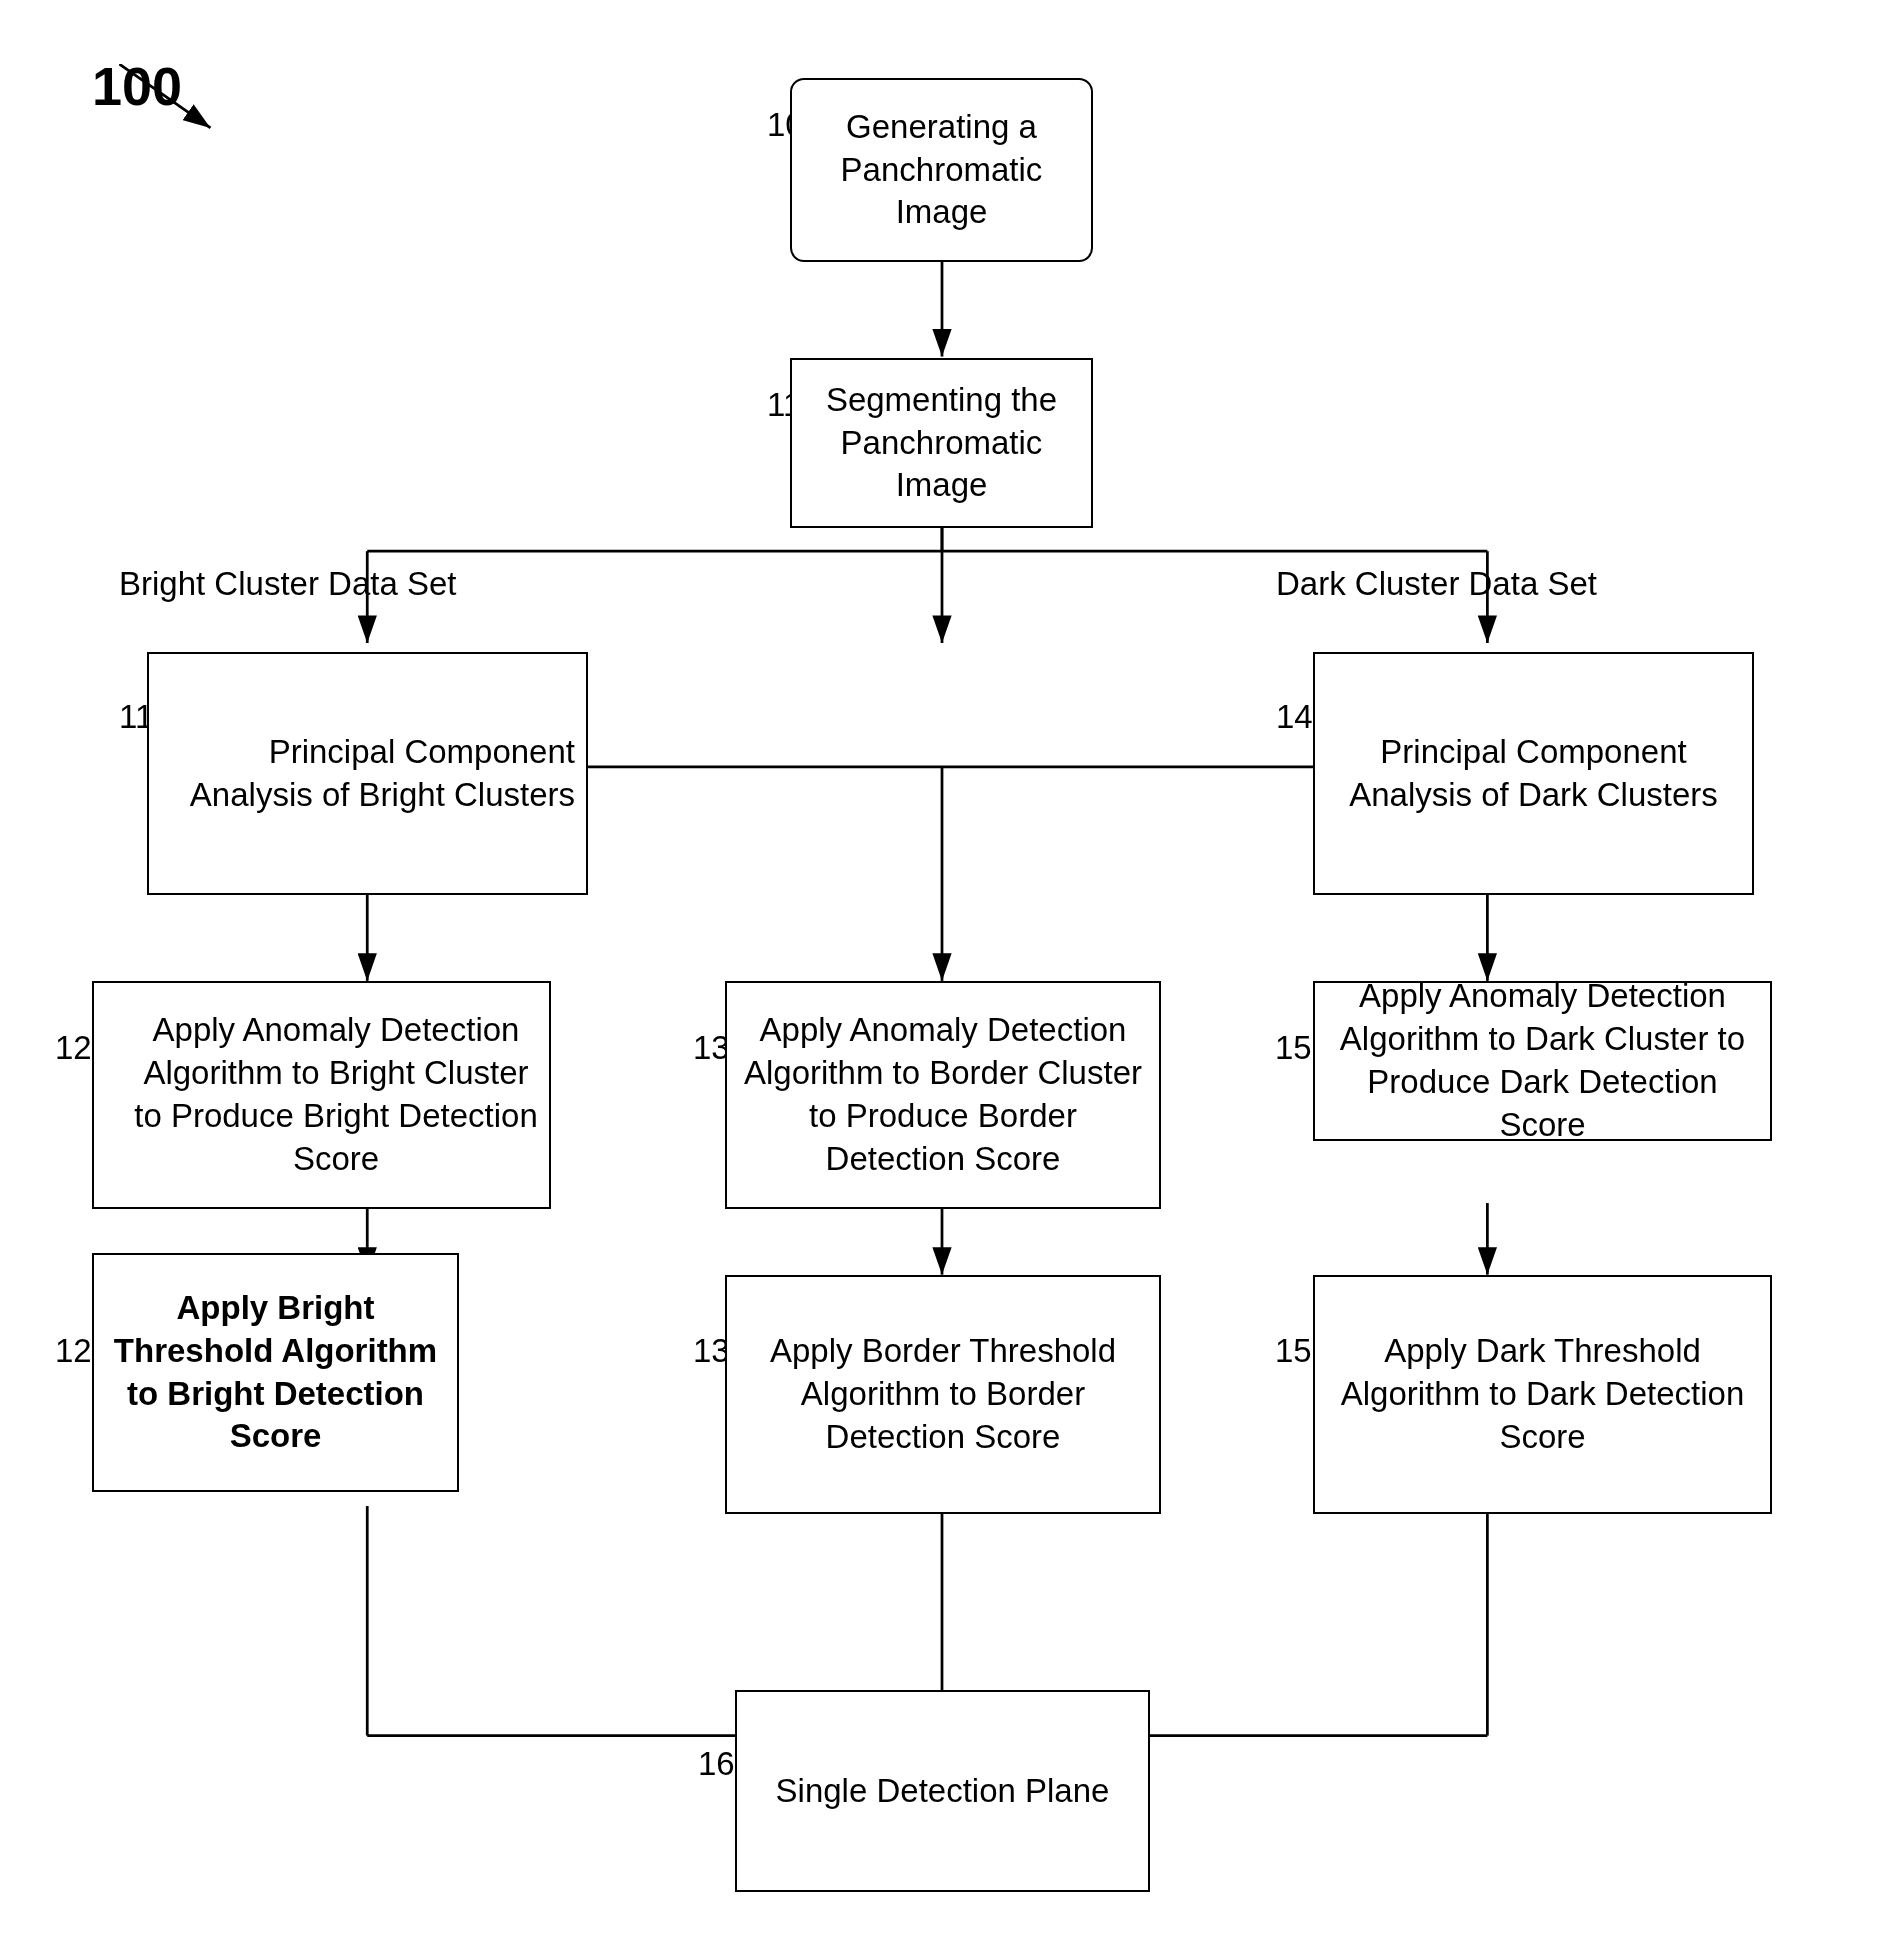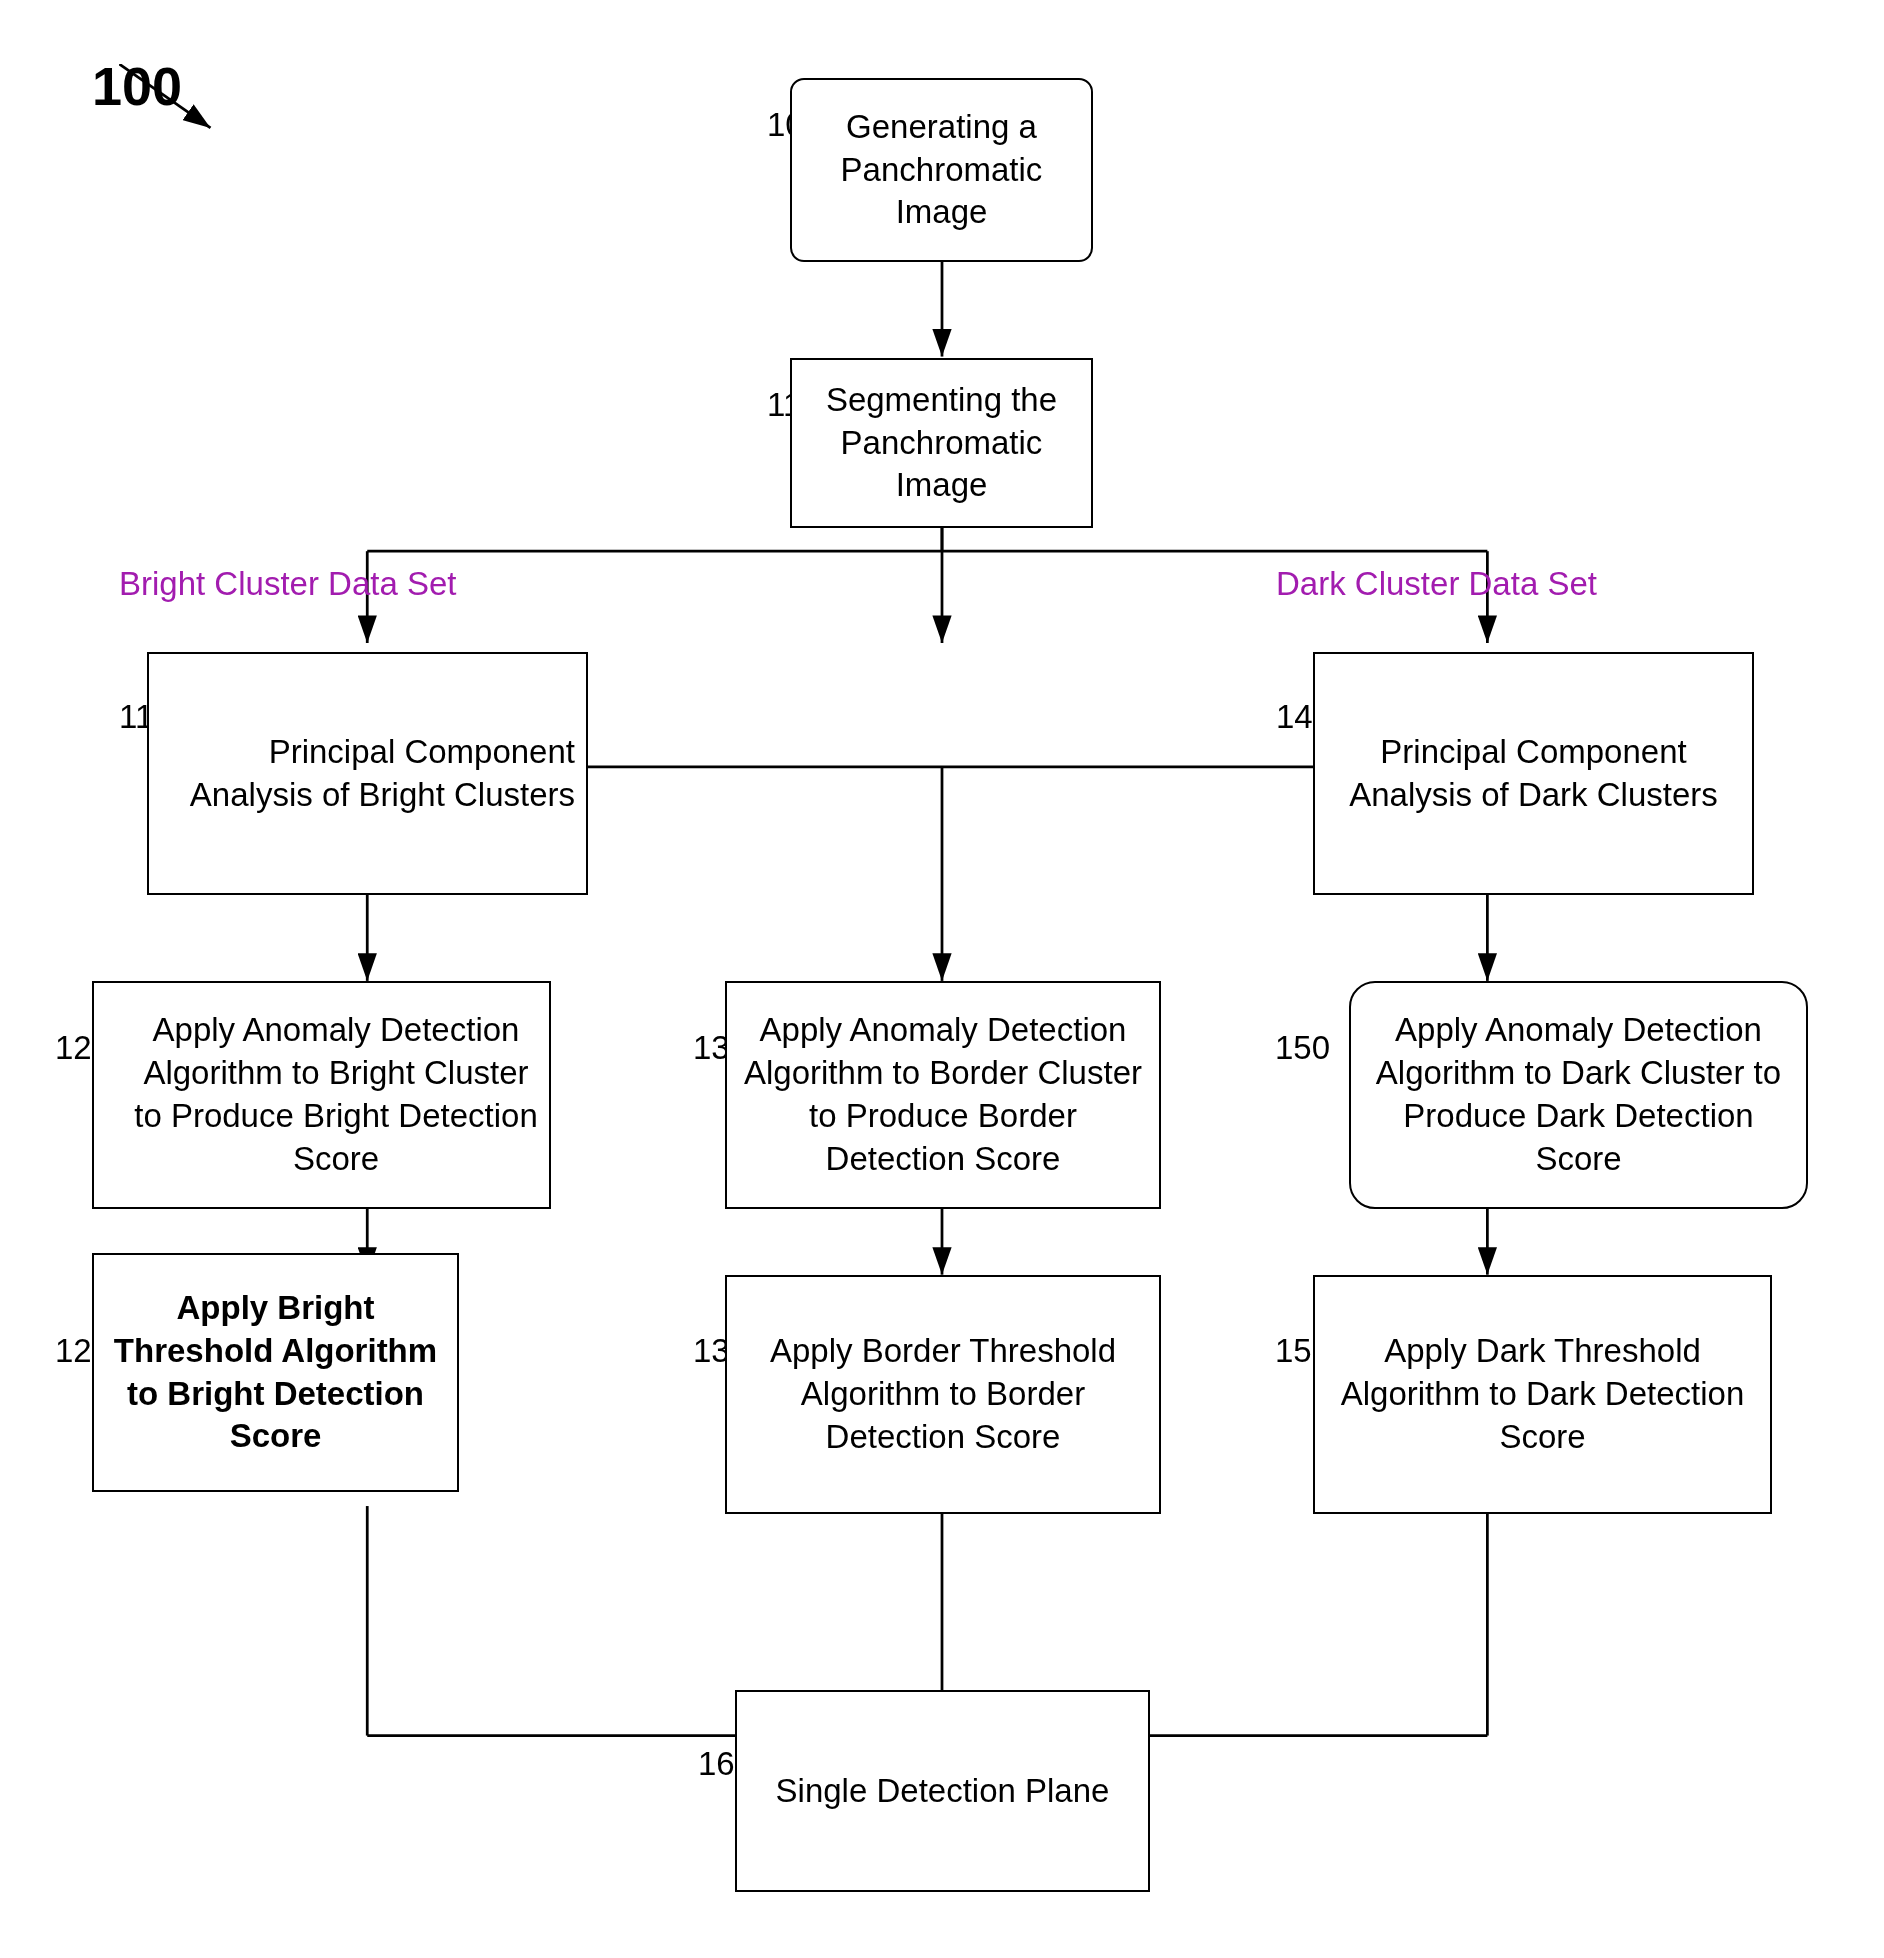--- a/index.html
+++ b/index.html
@@ -44,21 +44,21 @@
       position: absolute;
       font-size: 54px;
       font-weight: bold;
       color: #000;
     }
 
     
     .dataset-label {
       position: absolute;
       font-size: 33px;
-      color: #a21caf;
+      color: #000000;
     }
 
     
     .arrows-svg {
       position: absolute;
       top: 0;
       left: 0;
       width: 1884px;
       height: 1959px;
       pointer-events: none;
@@ -153,21 +153,21 @@
 Cluster to Produce
 Bright Detection Score</div>
 
   <div class="step-label" style="top:1029px; left:693px;">130</div>
   <div class="flow-box" style="top:981px; left:725px; width:436px; height:228px;">Apply Anomaly Detection
 Algorithm to Border
 Cluster to Produce
 Border Detection Score</div>
 
   <div class="step-label" style="top:1029px; left:1275px;">150</div>
-  <div class="flow-box" style="top:981px; left:1349px; width:459px; height:228px;border-radius:26px;">Apply Anomaly Detection
+  <div class="flow-box" style="top:981px; left:1313px; width:459px; height:160px;">Apply Anomaly Detection
 Algorithm to Dark
 Cluster to Produce
 Dark Detection Score</div>
 
   <div class="step-label" style="top:1332px; left:55px;">125</div>
   <div class="flow-box" style="top:1253px; left:92px; width:367px; height:239px;font-weight:bold;">Apply Bright Threshold
 Algorithm to Bright
 Detection Score</div>
 
   <div class="step-label" style="top:1332px; left:693px;">135</div>

